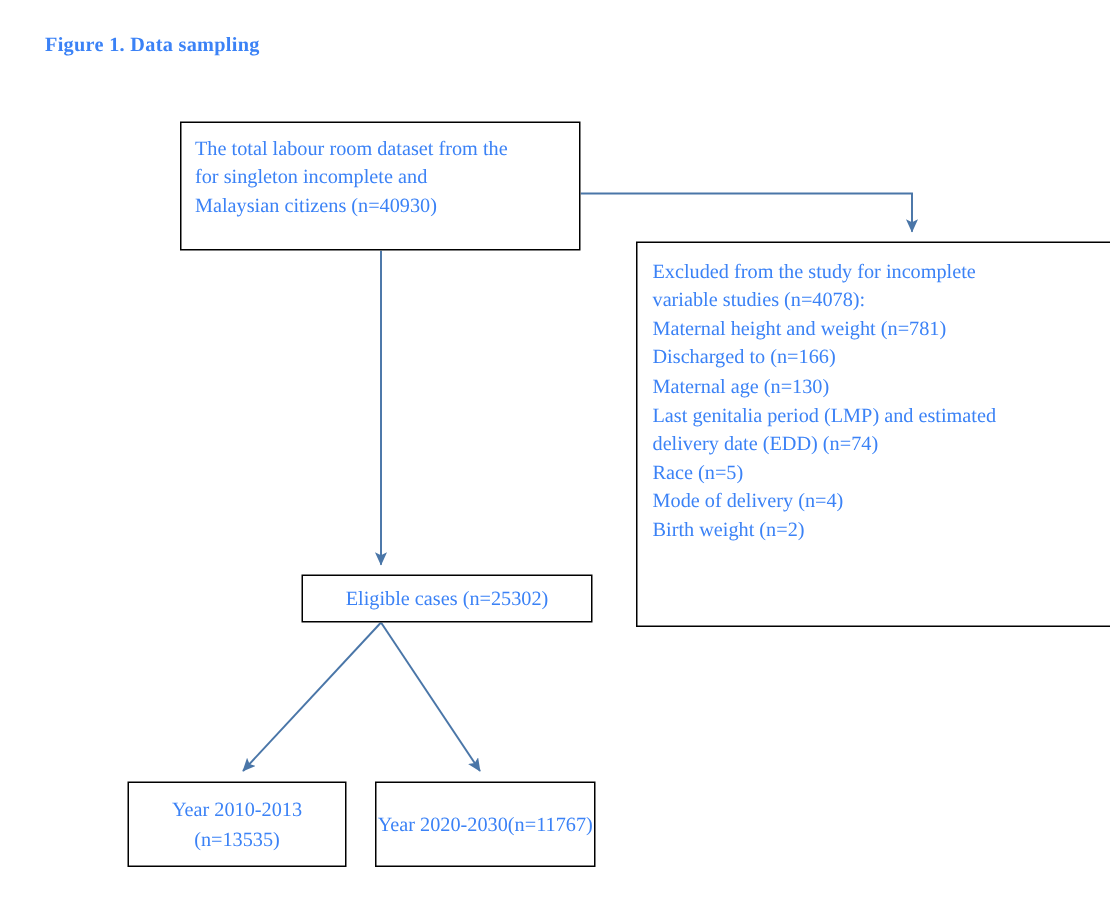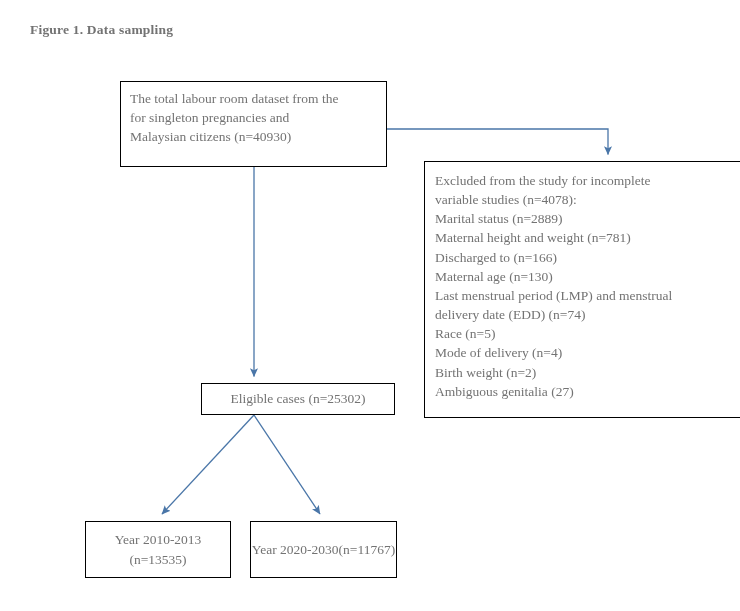--- a/index.html
+++ b/index.html
@@ -7,21 +7,21 @@
     padding: 0;
     background: #ffffff;
   }
   #page {
     position: relative;
     width: 740px;
     height: 611px;
     background: #ffffff;
     overflow: hidden;
     font-family: "Liberation Serif", "DejaVu Serif", serif;
-    color: #737373;
+    color: #3b82f6;
   }
   #figure-title {
     position: absolute;
     left: 30px;
     top: 22px;
     font-size: 13.5px;
     font-weight: bold;
     letter-spacing: 0.2px;
     white-space: nowrap;
   }
@@ -116,37 +116,35 @@
       <line x1="254" y1="415" x2="162" y2="514" stroke="#4a76a8" stroke-width="1.3" marker-end="url(#arrowhead)"></line>
     </g>
 
     <g>
       <line x1="254" y1="415" x2="320" y2="514" stroke="#4a76a8" stroke-width="1.3" marker-end="url(#arrowhead)"></line>
     </g>
   </svg>
 
   <div class="box" id="box-total">
     <span class="box-line">The total labour room dataset from the</span>
-    <span class="box-line">for singleton pregnancies and</span>
+    <span class="box-line">for singleton incomplete and</span>
     <span class="box-line">Malaysian citizens (n=40930)</span>
   </div>
 
   <div class="box" id="box-excluded">
     <span class="excl-line">Excluded from the study for incomplete</span>
     <span class="excl-line">variable studies (n=4078):</span>
-    <span class="excl-line">Marital status (n=2889)</span>
     <span class="excl-line">Maternal height and weight (n=781)</span>
     <span class="excl-line">Discharged to (n=166)</span>
     <span class="excl-line">Maternal age (n=130)</span>
-    <span class="excl-line">Last menstrual period (LMP) and menstrual</span>
+    <span class="excl-line">Last genitalia period (LMP) and estimated</span>
     <span class="excl-line">delivery date (EDD) (n=74)</span>
     <span class="excl-line">Race (n=5)</span>
     <span class="excl-line">Mode of delivery (n=4)</span>
     <span class="excl-line">Birth weight (n=2)</span>
-    <span class="excl-line">Ambiguous genitalia (27)</span>
   </div>
 
   <div class="box" id="box-eligible">
     <span class="box-line">Eligible cases (n=25302)</span>
   </div>
 
   <div class="box" id="box-year-a">
     <span class="box-line">Year 2010-2013</span>
     <span class="box-line">(n=13535)</span>
   </div>

